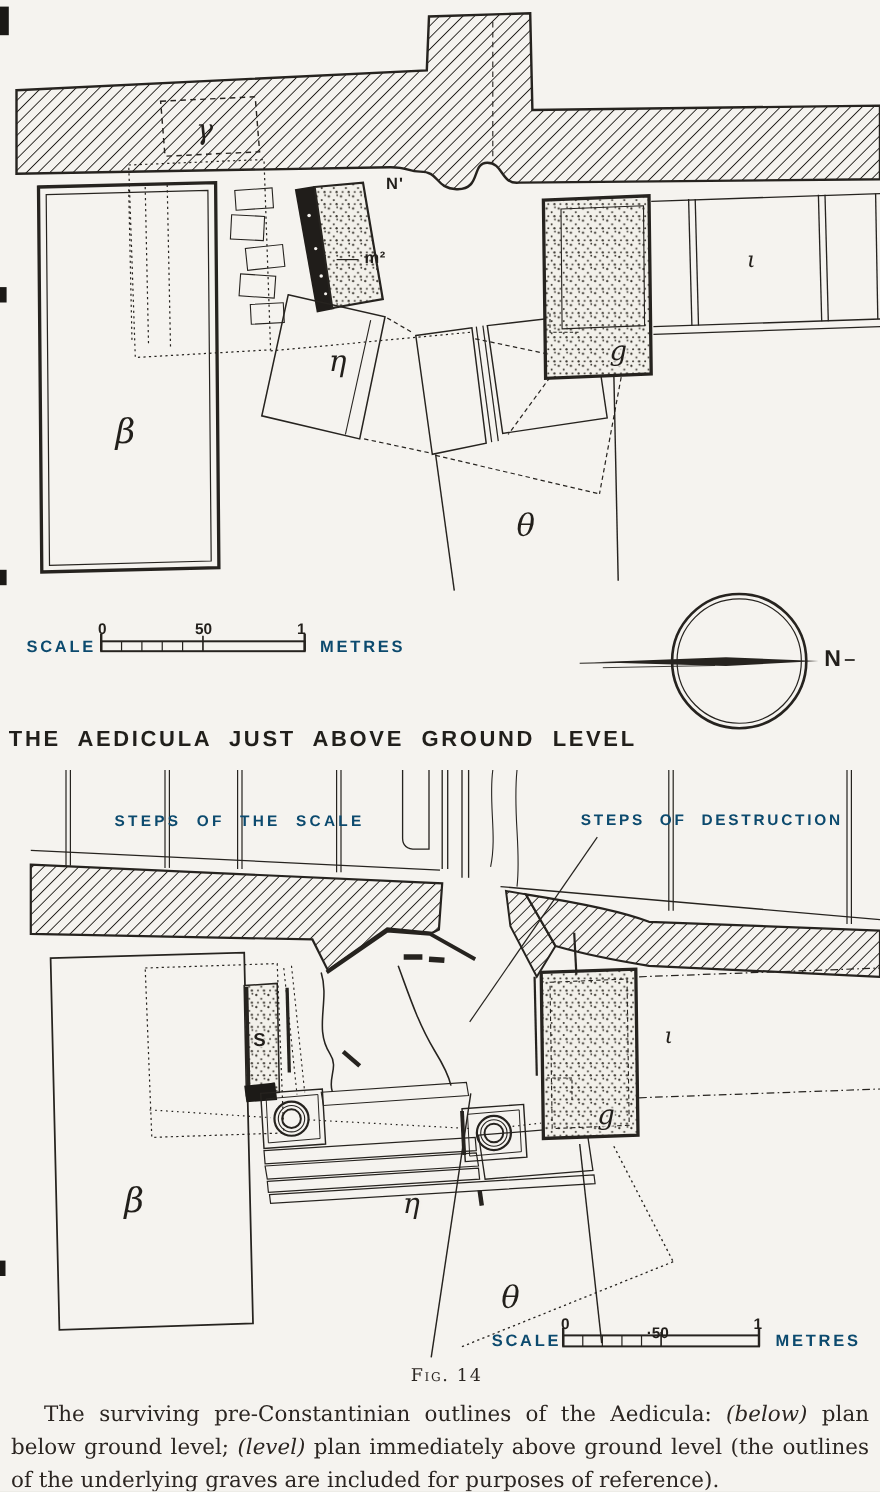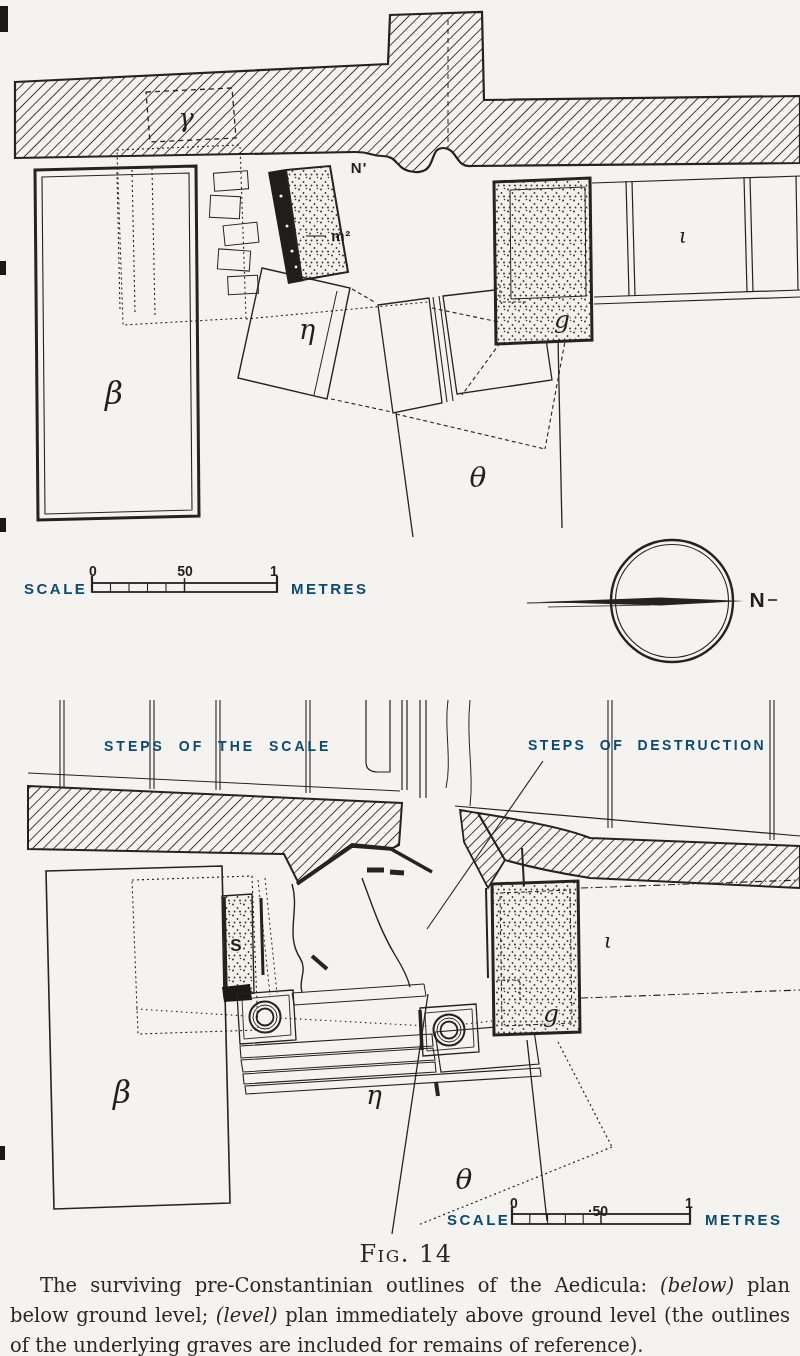--- a/index.html
+++ b/index.html
@@ -12,21 +12,21 @@
   .draft{font-family:"Liberation Sans","DejaVu Sans",sans-serif;font-weight:700;letter-spacing:2px;}
   .halo{text-shadow:0 0 2px #f3f1ec,0 0 3px #f3f1ec,0 0 5px #f3f1ec,1px 1px 2px #f3f1ec,-1px -1px 2px #f3f1ec;}
   .section-title{position:absolute;left:8px;top:661px;font-family:"Liberation Sans","DejaVu Sans",sans-serif;
         font-weight:700;font-size:20px;letter-spacing:2.4px;word-spacing:8px;color:#211f1b;}
   .steps-label{font-size:14px;letter-spacing:3px;word-spacing:7px;}
   .destr-label{font-size:14px;letter-spacing:2.5px;word-spacing:7px;}
   .scale-word{font-size:15px;letter-spacing:2.5px;}
   .scale-num{font-family:"Liberation Sans","DejaVu Sans",sans-serif;font-weight:700;font-size:14px;}
   .north{font-size:21px;letter-spacing:0;}
   .fig-number{position:absolute;left:340px;top:1240px;width:132px;text-align:center;
-        font-family:"DejaVu Serif",serif;font-variant:small-caps;font-size:24px;letter-spacing:1.5px;color:#2b2622;}
+        font-family:"DejaVu Serif",serif;font-variant:small-caps;font-size:16px;letter-spacing:1.5px;color:#2b2622;}
   .caption{position:absolute;left:10px;top:1271px;width:780px;margin:0;
         font-family:"DejaVu Serif",serif;font-size:19.5px;line-height:1.54;text-align:justify;
         text-indent:30px;color:#2b2521;}
   .caption i{font-style:italic;}
 </style>
 </head>
 <body>
 
 <div class="page">
 
@@ -247,32 +247,33 @@
 <span class="lbl greek" style="left:478px;top:478px;font-size:28px">θ</span>
 
 <span class="lbl-left draft scale-word" style="left:24px;top:588px">SCALE</span>
 <span class="lbl scale-num" style="left:93px;top:571px">0</span>
 <span class="lbl scale-num" style="left:185px;top:571px">50</span>
 <span class="lbl scale-num" style="left:274px;top:571px">1</span>
 <span class="lbl-left draft scale-word" style="left:291px;top:588px">METRES</span>
 
 <span class="lbl draft north" style="left:757px;top:599px">N</span>
 
+<div class="section-title">THE AEDICULA JUST ABOVE GROUND LEVEL</div>
 
 <span class="lbl-left draft steps-label" style="left:104px;top:746px">STEPS OF THE SCALE</span>
 <span class="lbl-left draft destr-label" style="left:528px;top:745px">STEPS OF DESTRUCTION</span>
 <span class="lbl draft halo" style="left:237px;top:945px;font-size:17px">S</span>
 <span class="lbl greek" style="left:122px;top:1092px;font-size:31px">β</span>
 <span class="lbl greek halo" style="left:374px;top:1095px;font-size:26px">η</span>
 <span class="lbl greek" style="left:464px;top:1180px;font-size:28px">θ</span>
 <span class="lbl greek" style="left:608px;top:941px;font-size:20px">ι</span>
 <span class="lbl greek halo" style="left:551px;top:1013px;font-size:25px">g</span>
 
 <span class="lbl-left draft scale-word" style="left:447px;top:1219px">SCALE</span>
 <span class="lbl scale-num" style="left:514px;top:1203px">0</span>
 <span class="lbl scale-num" style="left:598px;top:1211px">·50</span>
 <span class="lbl scale-num" style="left:689px;top:1203px">1</span>
 <span class="lbl-left draft scale-word" style="left:705px;top:1219px">METRES</span>
 
 <div class="fig-number">Fig. 14</div>
-<p class="caption"><span>The surviving pre-Constantinian outlines of the Aedicula: </span><i>(below)</i><span> plan below ground level; </span><i>(level)</i><span> plan immediately above ground level (the outlines of the underlying graves are included for remains of reference).</span></p>
+<p class="caption"><span>The surviving pre-Constantinian outlines of the Aedicula: </span><i>(below)</i><span> plan below ground level; </span><i>(level)</i><span> plan immediately above ground level (the outlines of the underlying graves are included for purposes of reference).</span></p>
 
 </div>
 
 </body></html>

